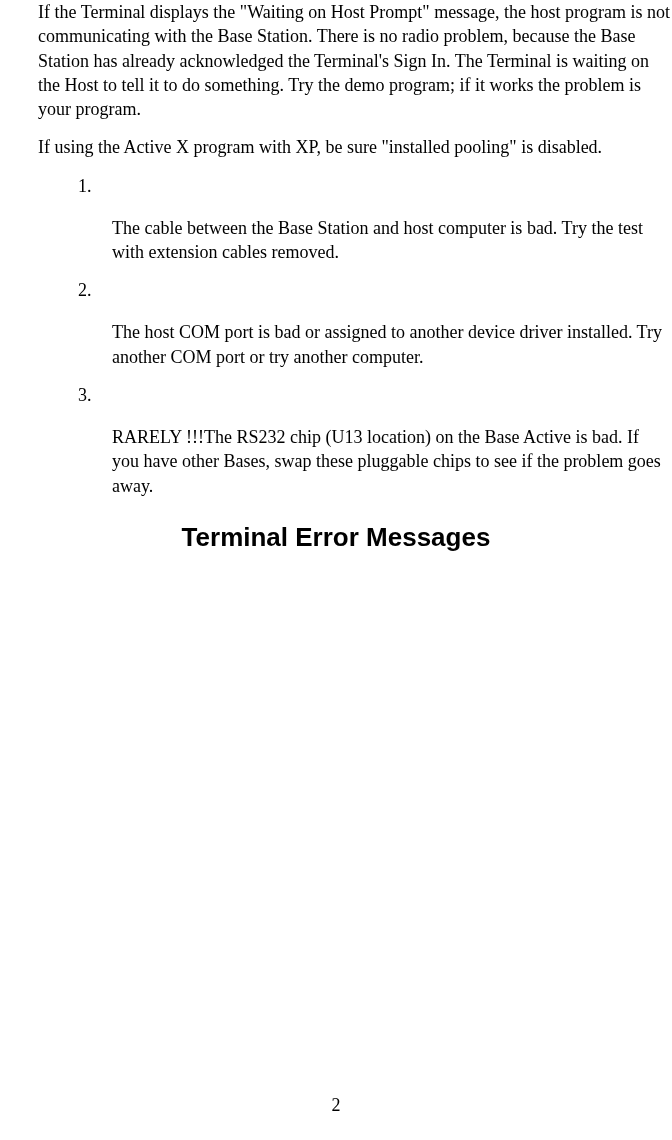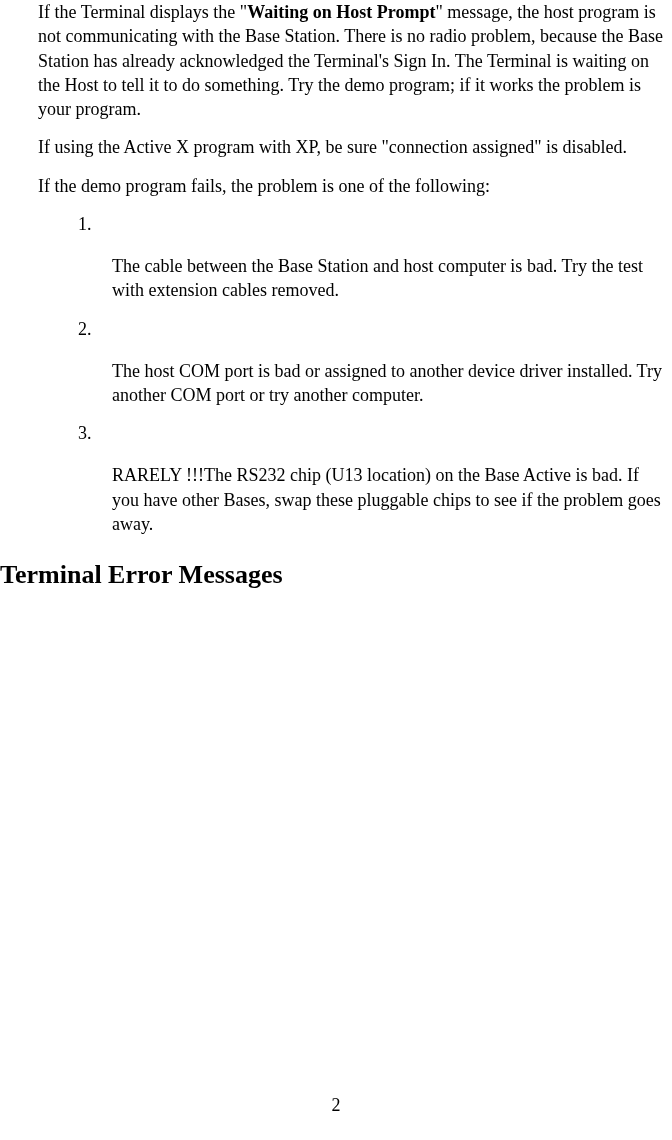--- a/index.html
+++ b/index.html
@@ -18,63 +18,63 @@
       padding: 0 0 0 38px;
     }
     .content {
       padding-right: 0;
     }
     .paragraph {
       margin-bottom: 14px;
       line-height: 1.35;
     }
     .bold {
-      font-weight: bold;
+      font-weight: normal;
     }
     .list {
       padding-left: 40px;
       padding-right: 2px;
     }
     .list-item {
       display: flex;
       margin-bottom: 14px;
       line-height: 1.35;
     }
     .list-number {
       min-width: 34px;
     }
     .list-text {
       flex: 1;
       margin-top: 42px;
     }
     .heading {
-      font-family: Liberation Serif, serif;
+      font-family: Liberation Sans, sans-serif;
       font-size: 26px;
       font-weight: bold;
       margin-top: 24px;
       margin-left: -38px;
+      text-align: center;
     }
     .page-number {
       position: absolute;
       bottom: 24px;
       left: 0;
       right: 0;
       text-align: center;
       font-size: 18px;
     }
   </style>
 </head>
 <body>
 
 <div class="content">
   <p class="paragraph">
     <span>If the Terminal displays the "</span><span class="bold">Waiting on Host Prompt</span><span>" message, the host program is not communicating with the Base Station. There is no radio problem, because the Base Station has already acknowledged the Terminal's Sign In. The Terminal is waiting on the Host to tell it to do something.  Try the demo program; if it works the problem is your program.</span>
   </p>
-  <p class="paragraph">If using the Active X program with XP, be sure "connection assigned" is disabled.</p>
-  <p class="paragraph">If the demo program fails, the problem is one of the following:</p>
+  <p class="paragraph">If using the Active X program with XP, be sure "installed pooling" is disabled.</p>
   <div class="list">
     <div class="list-item">
       <span class="list-number">1.</span>
       <span class="list-text">The cable between the Base Station and host computer is bad. Try the test with extension cables removed.</span>
     </div>
     <div class="list-item">
       <span class="list-number">2.</span>
       <span class="list-text">The host COM port is bad or assigned to another device driver installed.  Try another COM port or try another computer.</span>
     </div>
     <div class="list-item">

